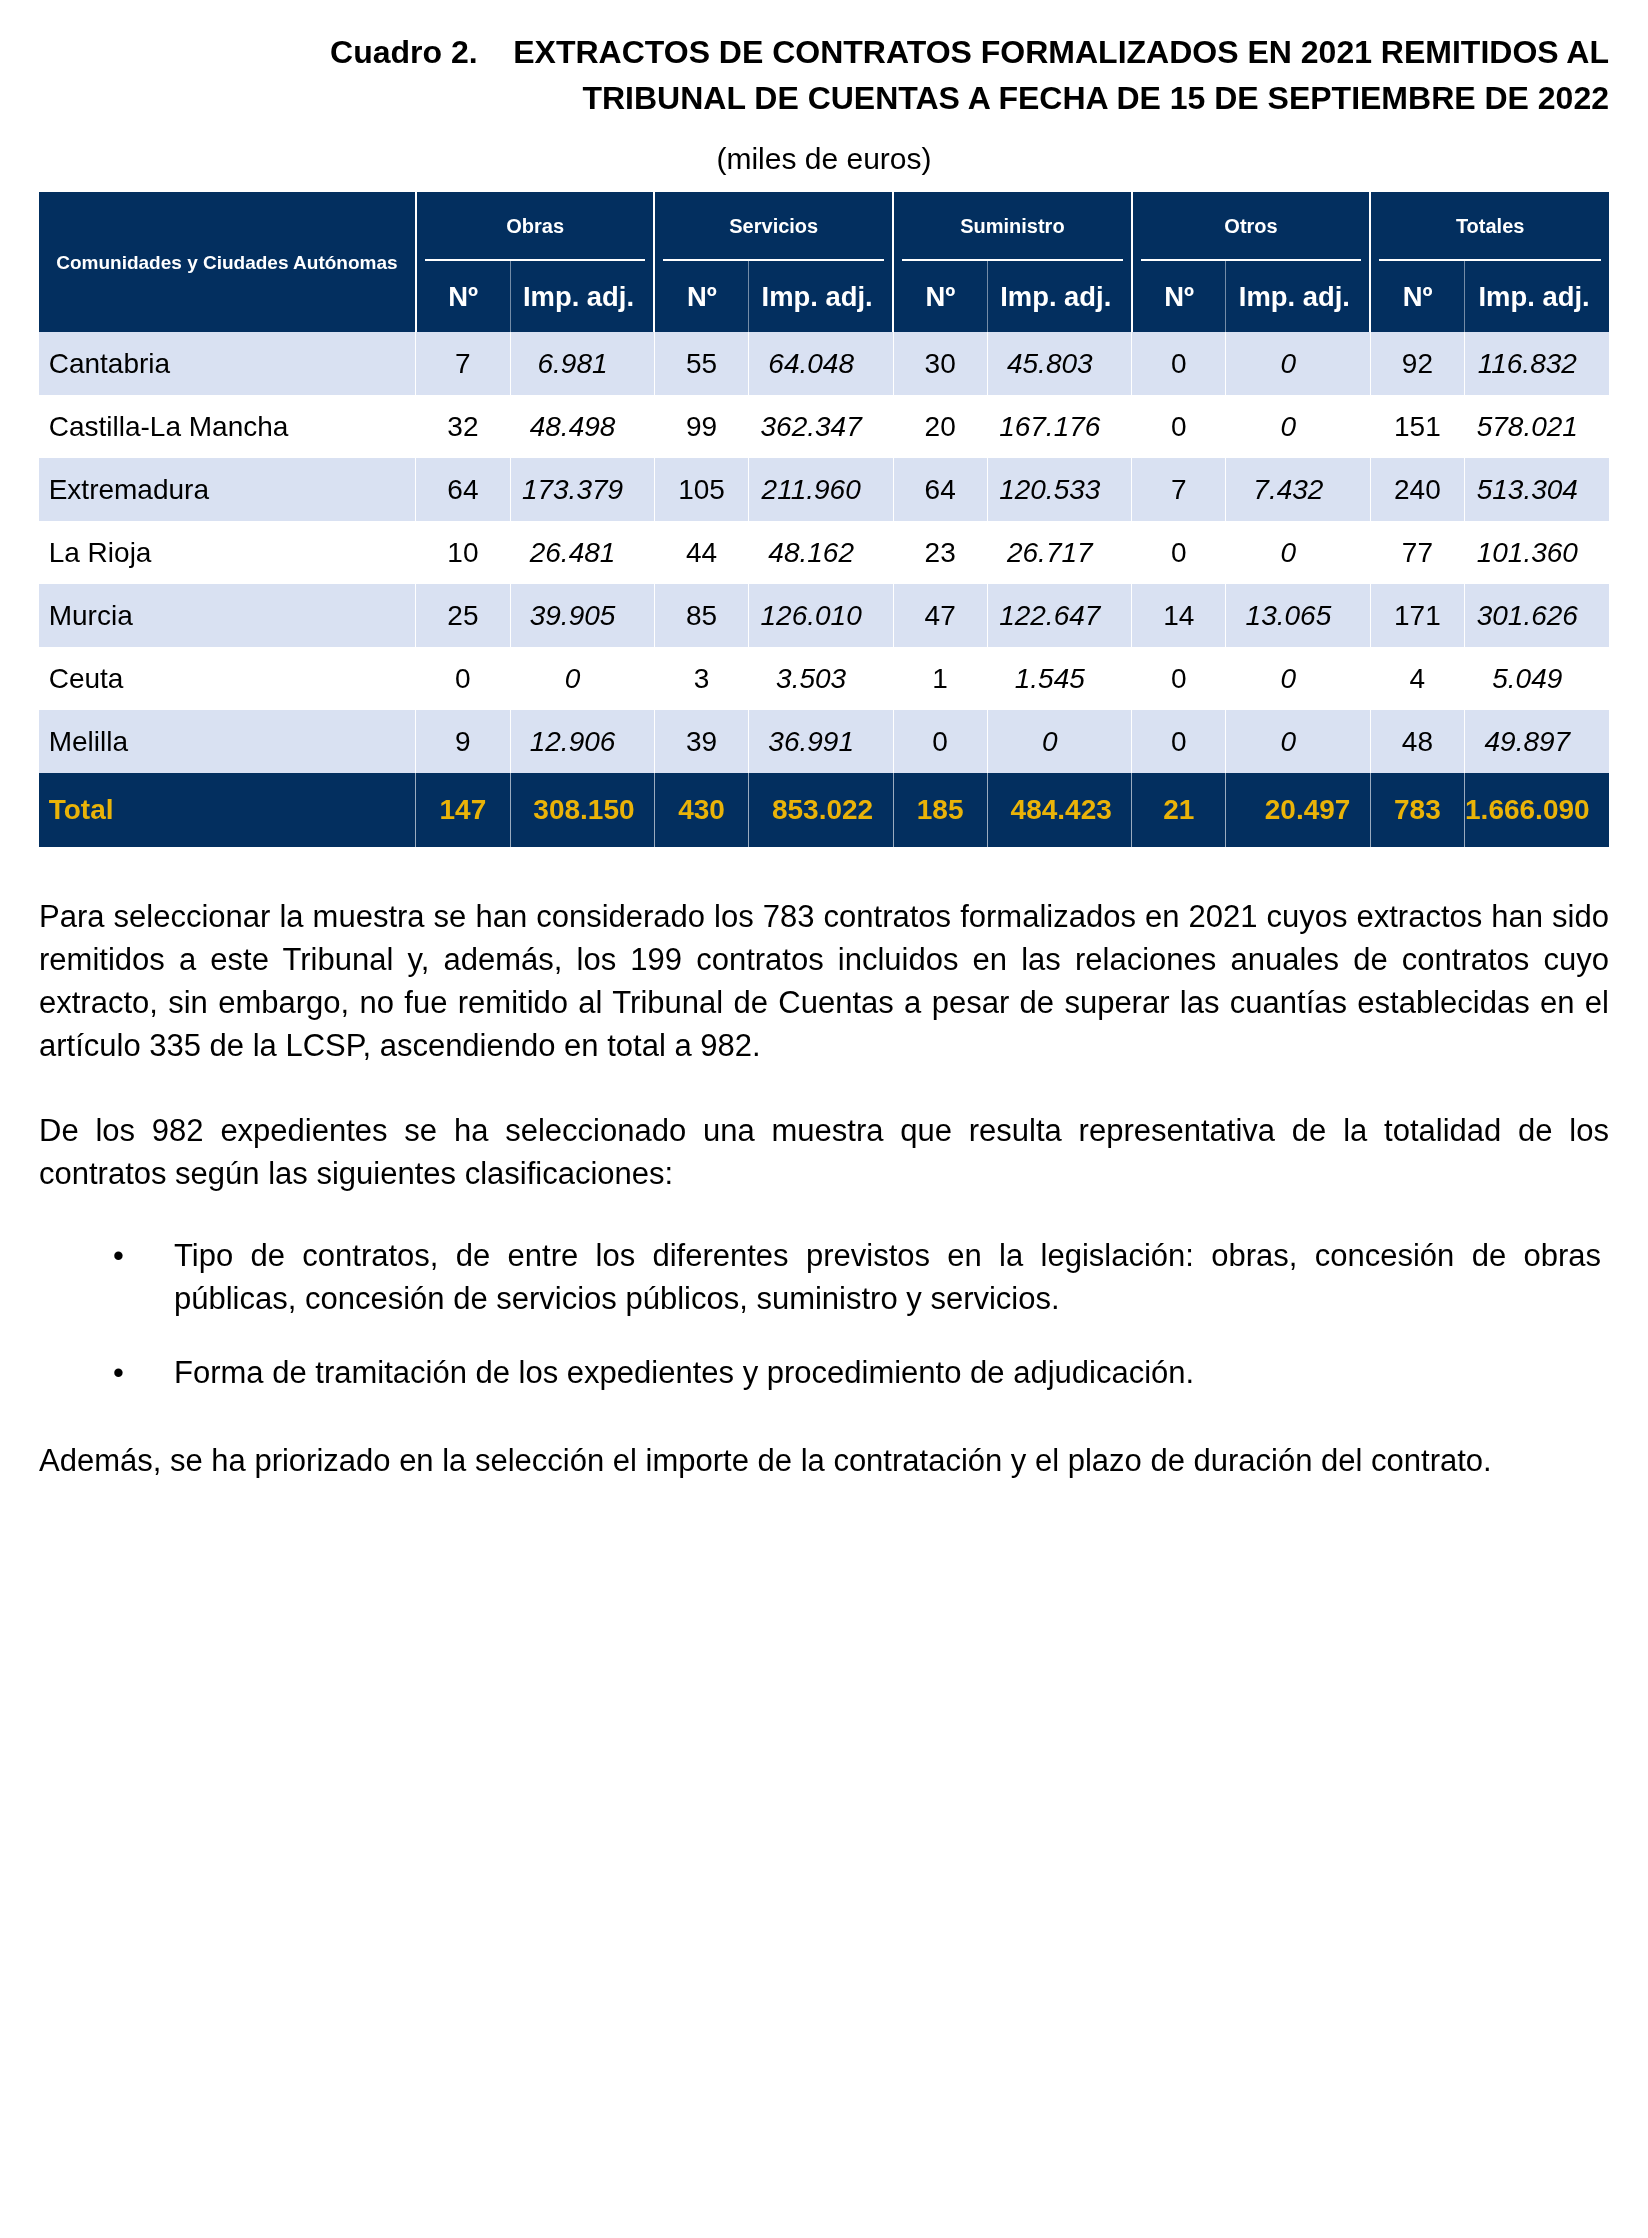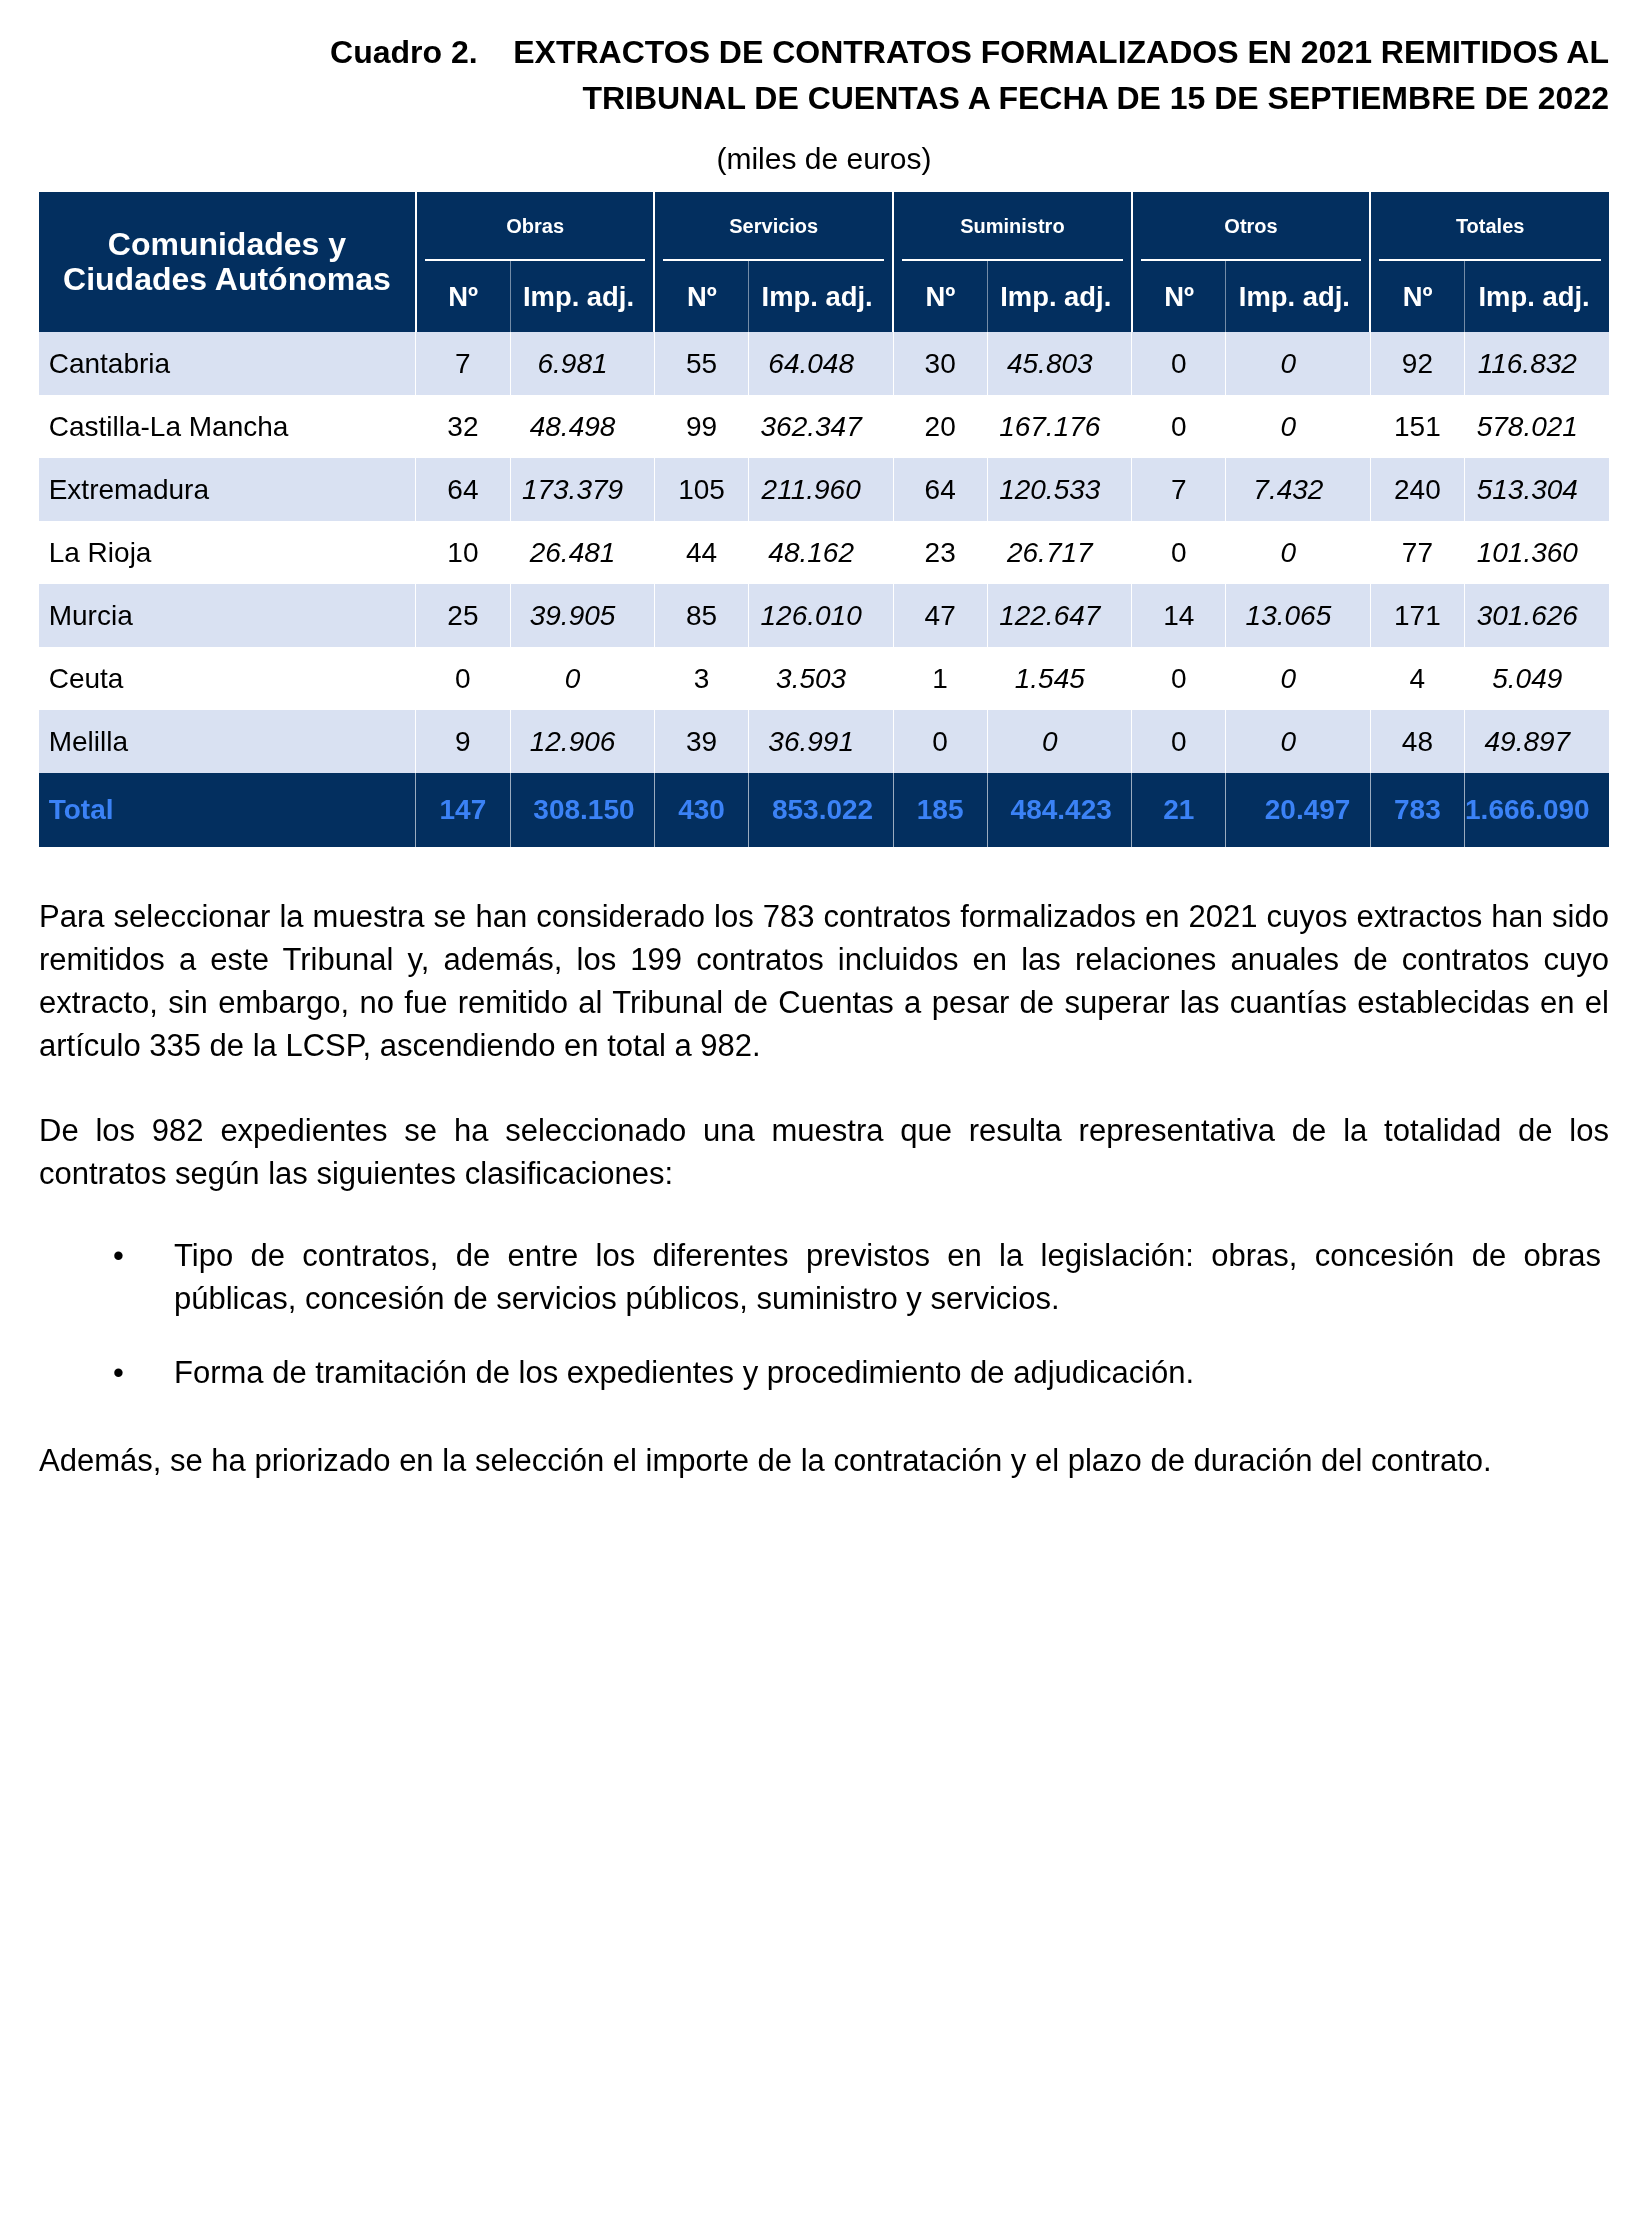--- a/index.html
+++ b/index.html
@@ -12,37 +12,37 @@
   .unit-note{text-align:center;font-size:30px;margin-top:21px;color:#000;}
 
   table.data{
     width:100%;border-collapse:collapse;table-layout:fixed;margin-top:16px;
   }
   table.data col.c-name{width:24%;}
   table.data col.c-n{width:6%;}
   table.data col.c-imp{width:9.2%;}
 
   thead th{background:#032F5F;color:#fff;font-weight:bold;vertical-align:middle;padding:0;}
-  th.corner{font-size:32px;line-height:35px;text-align:center;}
+  th.corner{font-size:19px;line-height:35px;text-align:center;}
   tr.grp-row th.grp{height:69px;font-size:20px;position:relative;border-left:2.4px solid #fff;}
   tr.grp-row th.grp::after{
     content:"";position:absolute;left:8px;right:8px;bottom:0;height:2.4px;background:#fff;
   }
   tr.sub-row th{height:71px;font-size:27.4px;}
   tr.sub-row th.sub-n{text-align:center;border-left:2.4px solid #fff;}
   tr.sub-row th.sub-imp{text-align:right;padding-right:19.4px;border-left:0.8px solid rgba(255,255,255,0.45);}
 
   tbody td{height:63px;font-size:28px;vertical-align:middle;padding:0;}
   tbody tr:nth-child(odd){background:#D9E1F2;}
   tbody td.row-name{text-align:left;padding-left:9.7px;}
   tbody td.col-n{text-align:center;border-left:0.8px solid #fff;}
   tbody td.col-imp{text-align:center;padding-right:19.4px;border-left:0.8px solid #fff;font-style:italic;}
 
   tfoot td{
-    background:#032F5F;color:#3b82f6;font-weight:bold;height:74px;font-size:28px;
+    background:#032F5F;color:#eab308;font-weight:bold;height:74px;font-size:28px;
     vertical-align:middle;padding:0;
   }
   tfoot td.row-name{text-align:left;padding-left:9.7px;}
   tfoot td.col-n{text-align:center;border-left:0.8px solid rgba(255,255,255,0.6);}
   tfoot td.col-imp{text-align:right;padding-right:19.4px;border-left:0.8px solid rgba(255,255,255,0.6);}
 
   .source{font-size:27px;line-height:37px;margin-top:11.3px;text-align:left;}
 
   .para{font-size:31px;line-height:43px;text-align:justify;margin:0;}
   .para.p1{margin-top:48px;}

